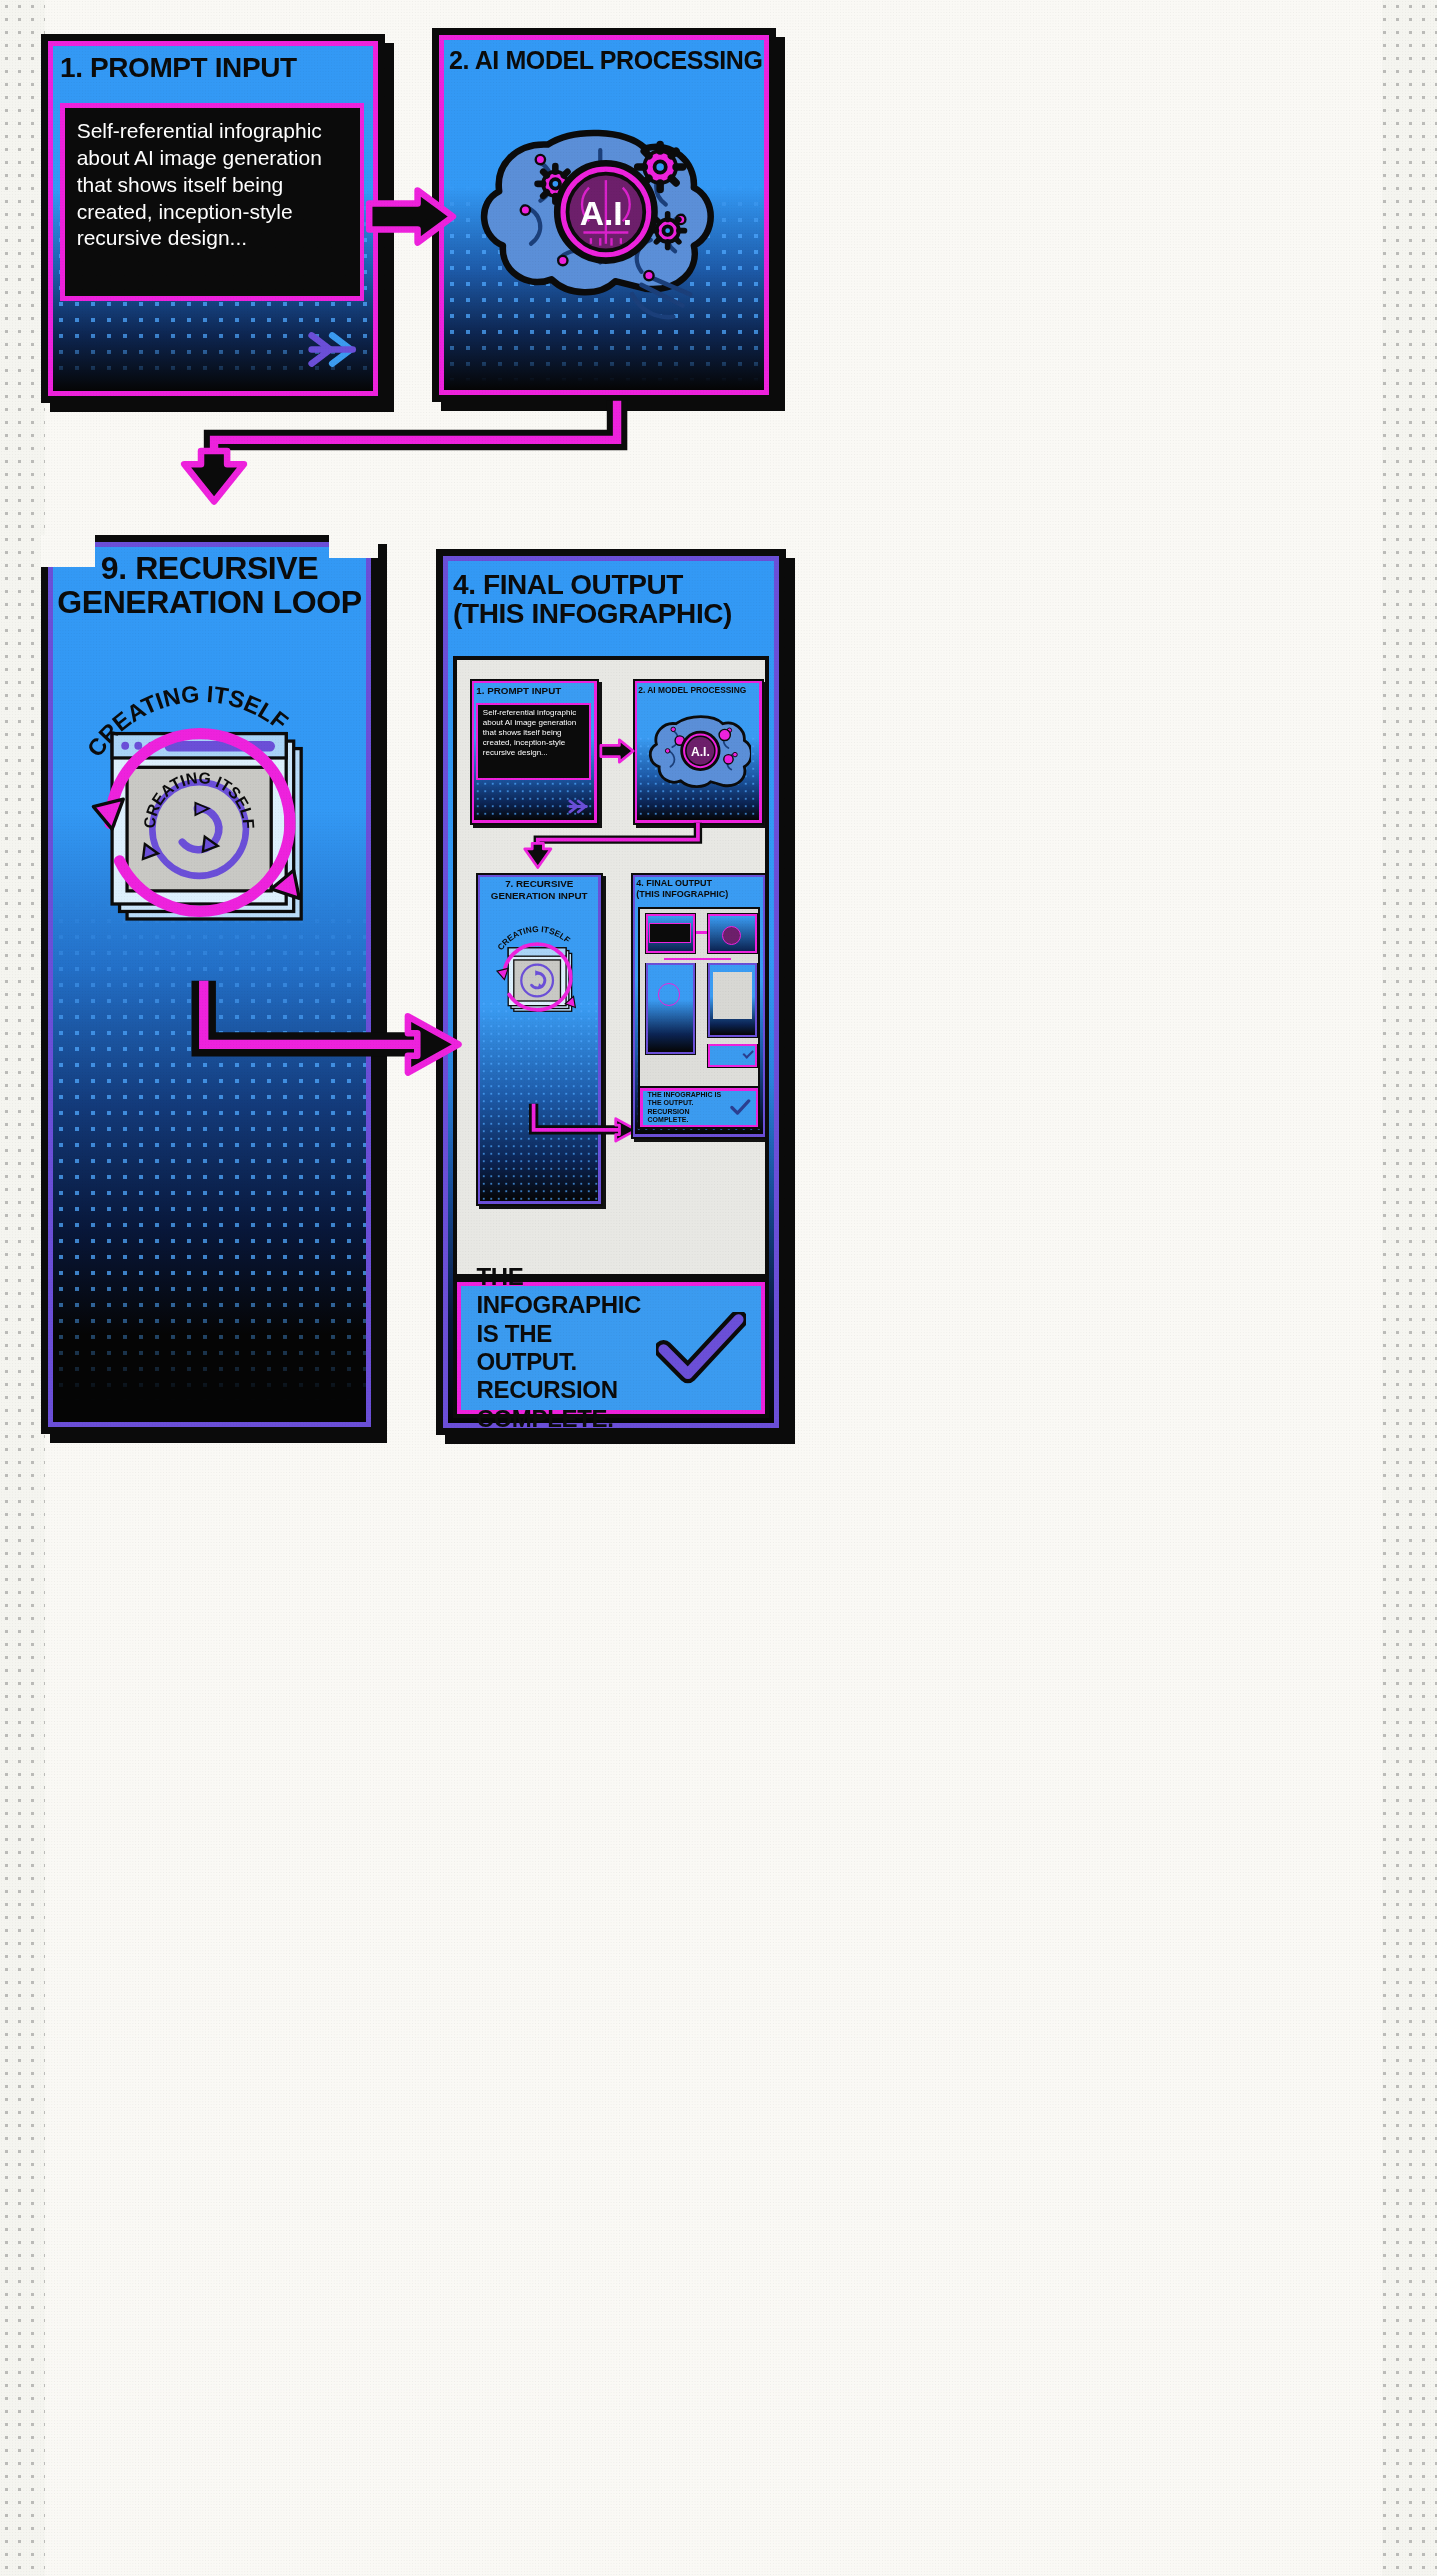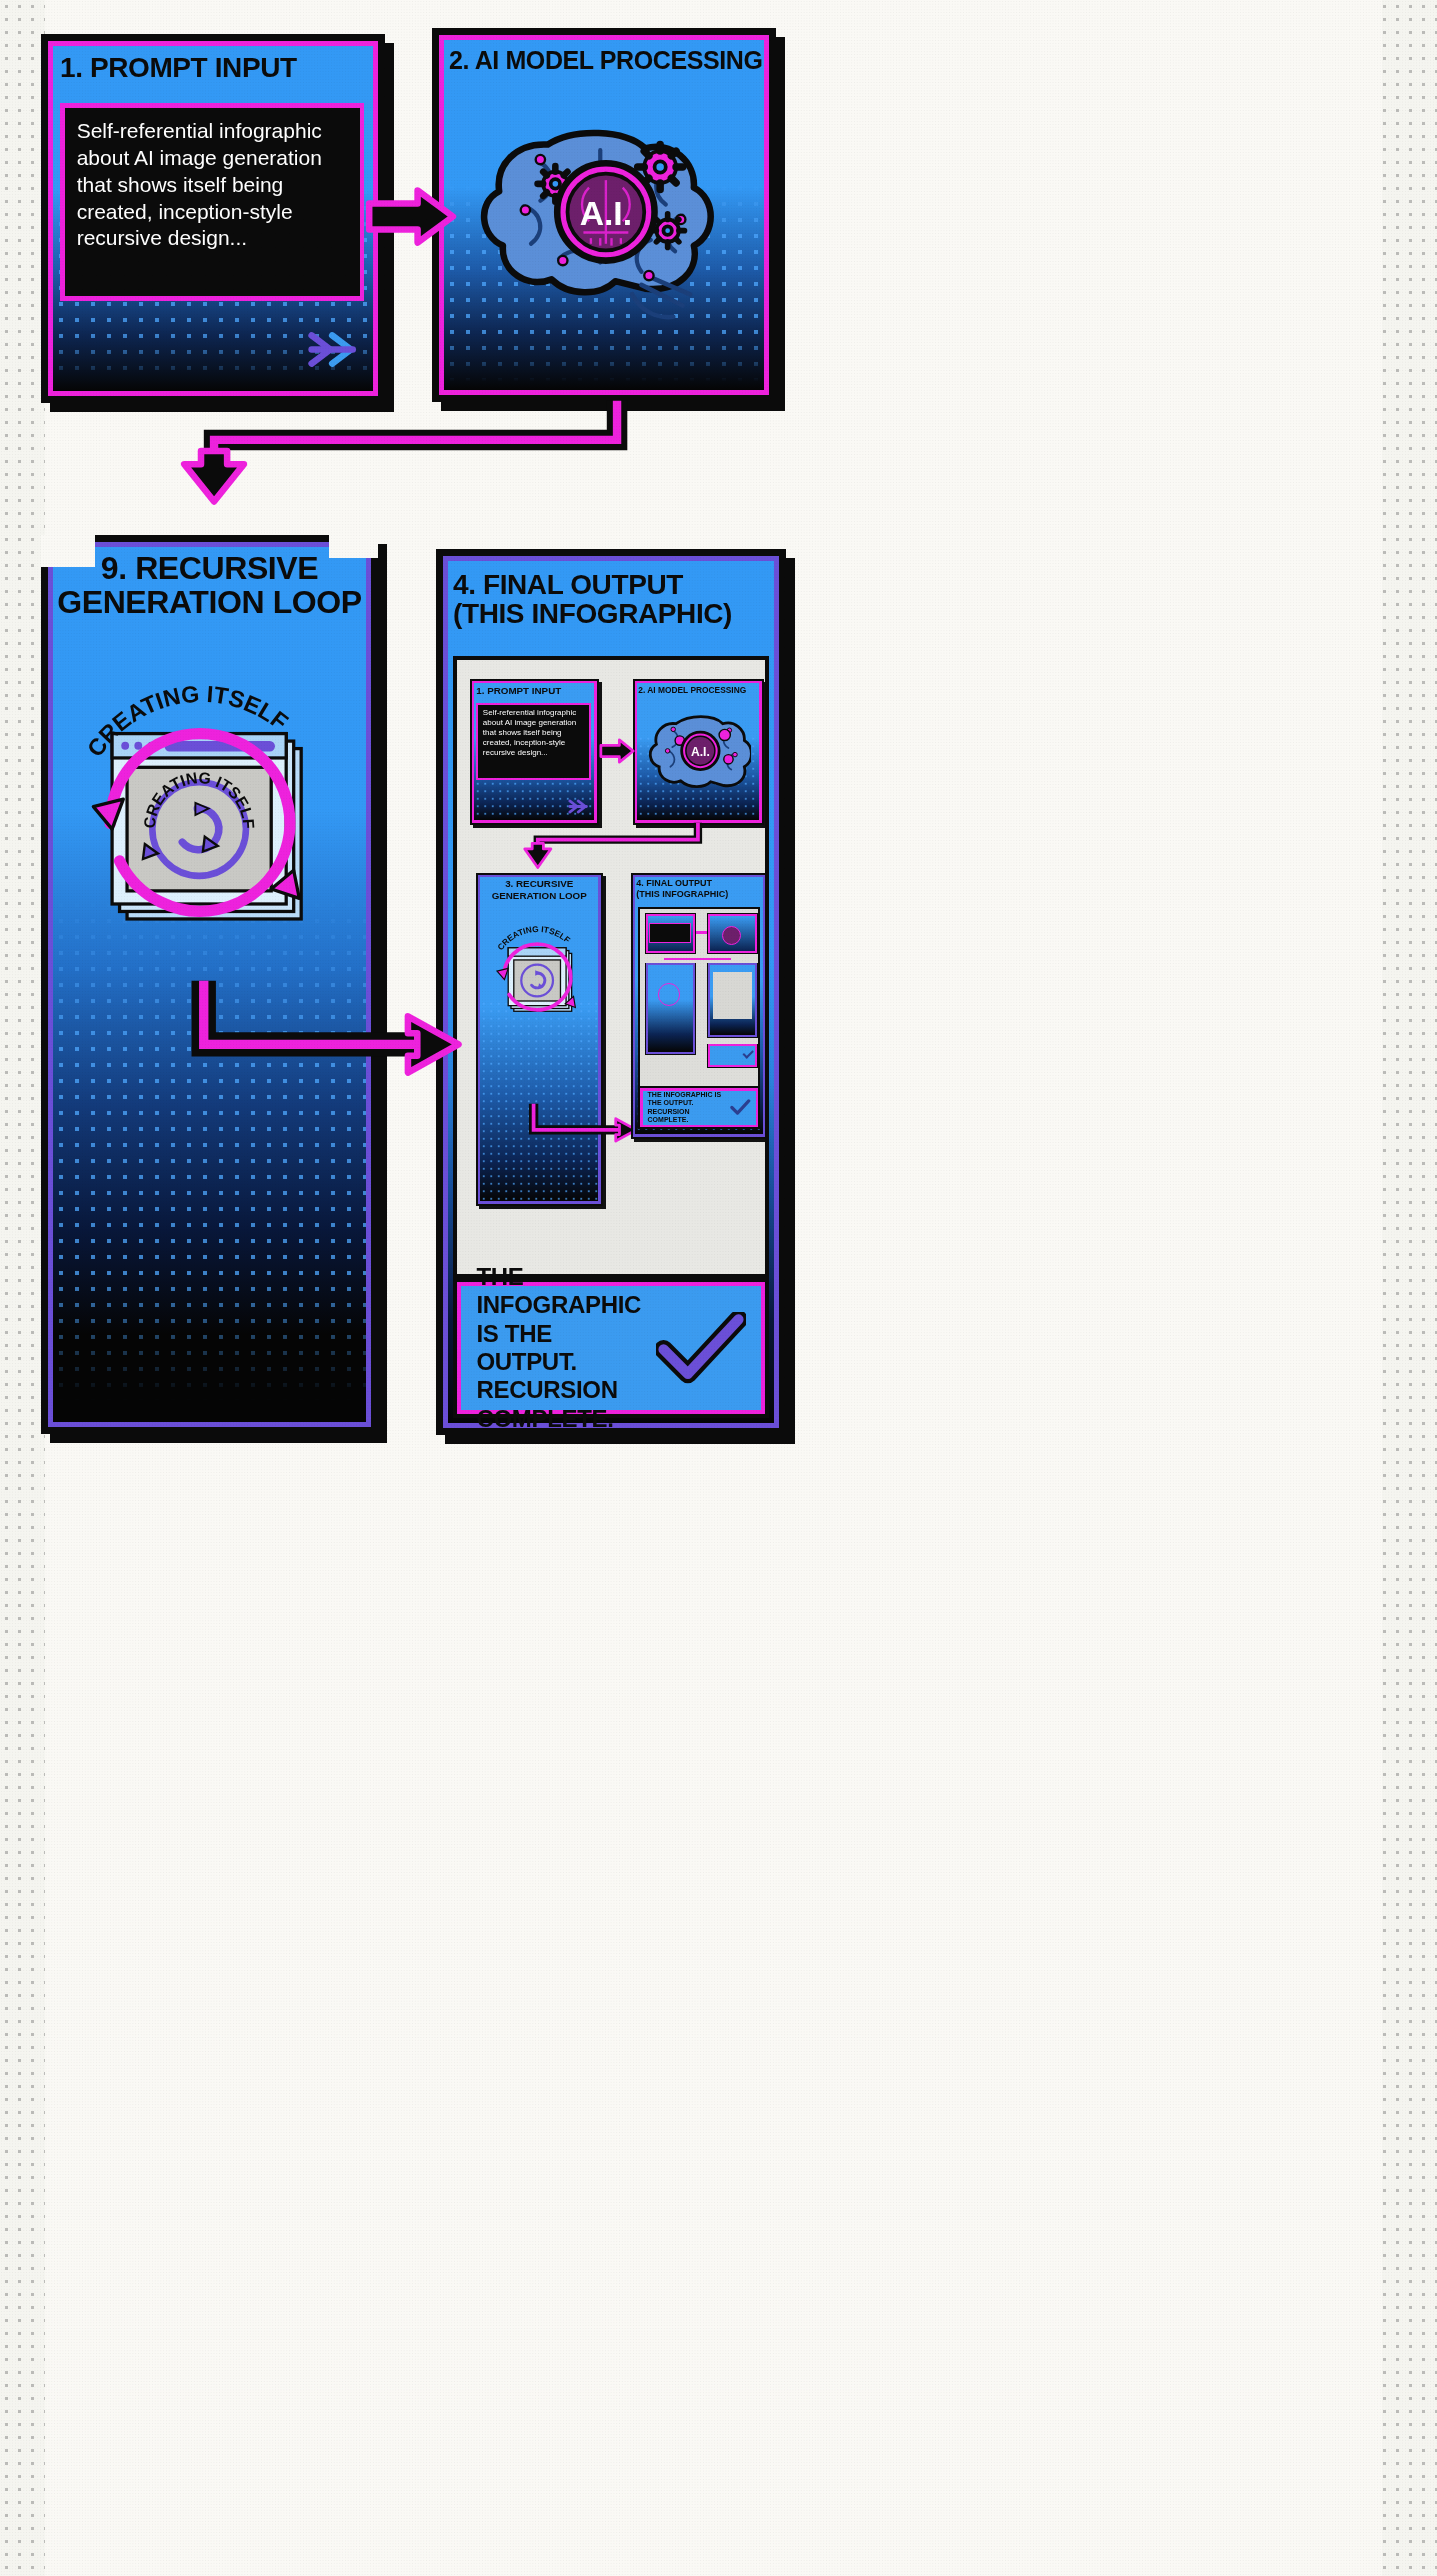--- a/index.html
+++ b/index.html
@@ -417,22 +417,22 @@
       </svg>
 
       <div class="mp mviolet" style="left:19px; top:213px; width:127px; height:333px;">
         <div class="mshadow"></div>
           <div class="mframe"></div>
           <div class="macc"></div>
         <div class="mbody">
             <div class="mdots"></div>
           </div>
         <div class="mtitle" style="font-size:9.8px; padding:5.6px 5.6px 0 5.6px; text-align:center; line-height:1.15;">
-          <div>3. RECURSIVE</div>
-          <div>GENERATION LOOP</div>
+          <div>7. RECURSIVE</div>
+          <div>GENERATION INPUT</div>
         </div>
         <svg style="position:absolute;z-index:4;left:7.5px;top:39px;width:112px;height:122px;" viewBox="0 0 120 130">
           <g stroke="#0b0b0b" stroke-width="1.4">
             <rect x="33" y="44" width="62" height="62" fill="#b9dcfa"></rect>
             <rect x="30" y="41" width="62" height="62" fill="#cbe6fb"></rect>
             <rect x="27" y="38" width="62" height="62" fill="#ddf0fd"></rect>
           </g>
           <rect x="27" y="38" width="62" height="9" fill="#a9d4f7" stroke="#0b0b0b" stroke-width="1.4"></rect>
           <rect x="33" y="51" width="50" height="44" fill="#c9c9c5" stroke="#0b0b0b" stroke-width="1.4"></rect>
           <g transform="translate(58,73)">

